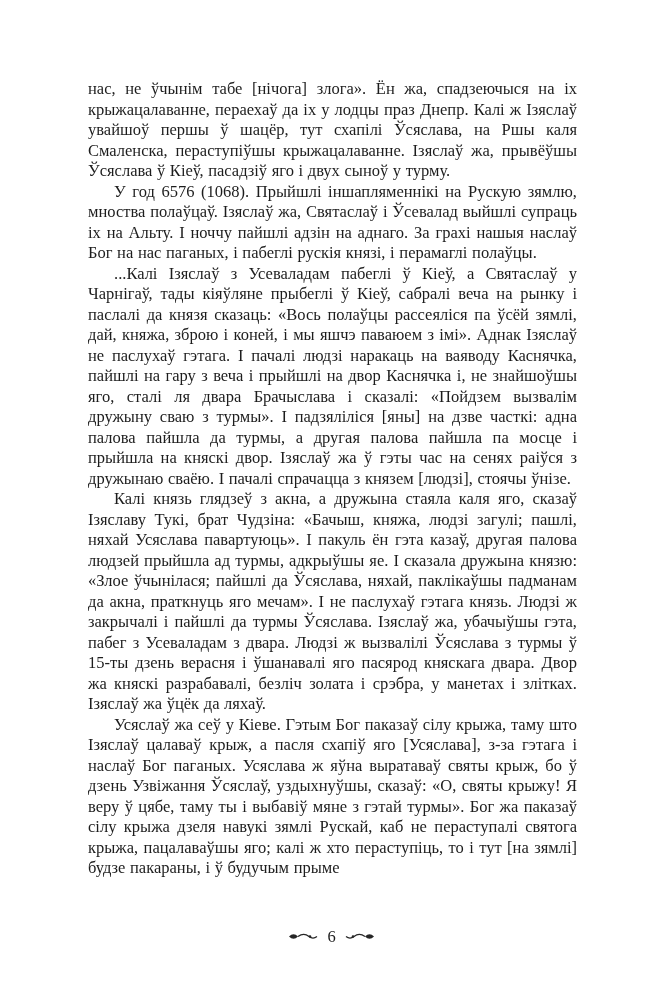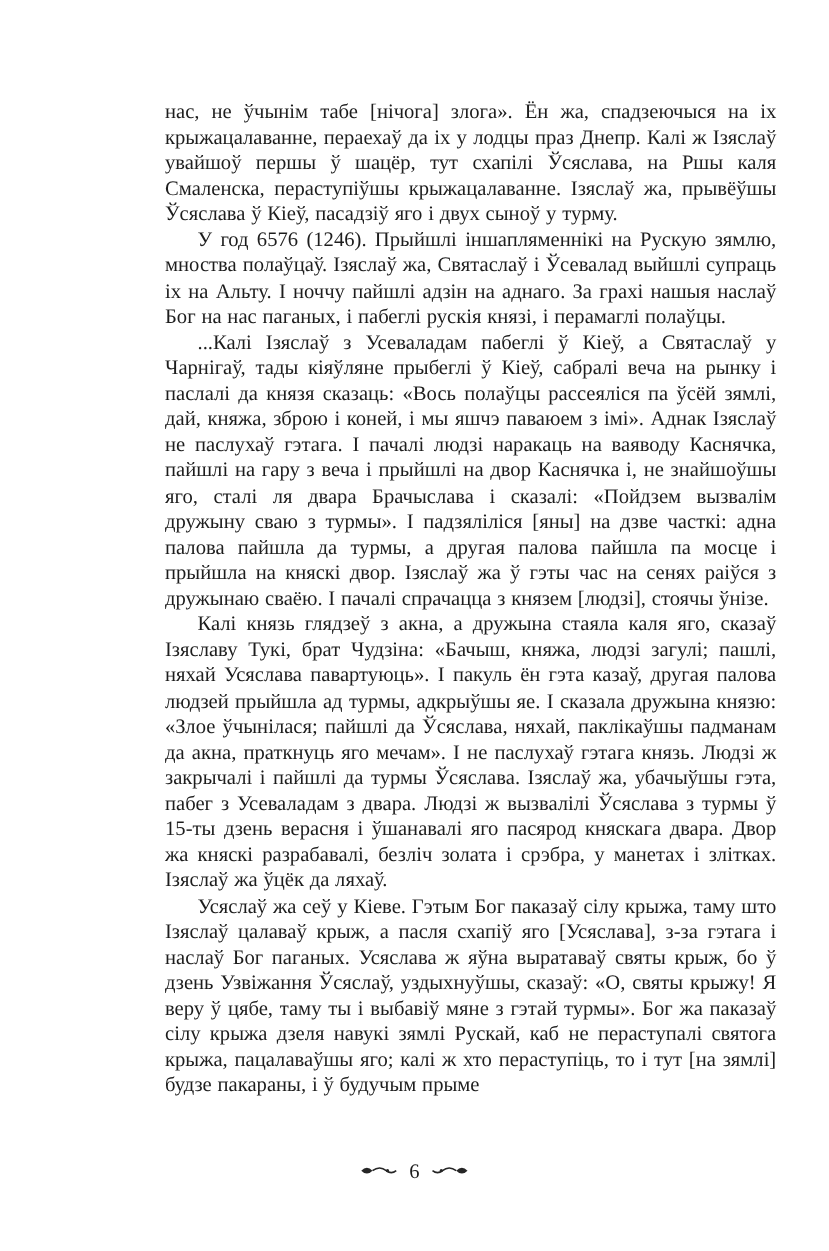--- a/index.html
+++ b/index.html
@@ -13,21 +13,20 @@
     font-family: "Liberation Serif", "DejaVu Serif", serif;
     color: #1d1d1d;
     overflow: hidden;
   }
 
   .text-block {
     position: absolute;
     top: 79px;
     left: 88px;
     width: 489px;
-    margin-left: 44px;
   }
 
   .text-block p {
     margin: 0;
     font-size: 16.5px;
     line-height: 20.5px;
     text-align: justify;
     text-indent: 26px;
     word-spacing: 0.5px;
   }
@@ -54,21 +53,21 @@
   .flourish { display: block; }
   .flourish.mirror { transform: scaleX(-1); }
 </style>
 </head>
 <body>
 
 <div class="page">
 
   <div class="text-block">
     <p class="no-indent">нас, не ўчынім табе [нічога] злога». Ён жа, спадзеючыся на іх крыжацалаванне, пераехаў да іх у лодцы праз Днепр. Калі ж Ізяслаў увайшоў першы ў шацёр, тут схапілі Ўсяслава, на Ршы каля Смаленска, пераступіўшы крыжацалаванне. Ізяслаў жа, прывёўшы Ўсяслава ў Кіеў, пасадзіў яго і двух сыноў у турму.</p>
-    <p>У год 6576 (1246). Прыйшлі іншапляменнікі на Рускую зямлю, мноства полаўцаў. Ізяслаў жа, Святаслаў і Ўсевалад выйшлі супраць іх на Альту. І ноччу пайшлі адзін на аднаго. За грахі нашыя наслаў Бог на нас паганых, і пабеглі рускія князі, і перамаглі полаўцы.</p>
+    <p>У год 6576 (1068). Прыйшлі іншапляменнікі на Рускую зямлю, мноства полаўцаў. Ізяслаў жа, Святаслаў і Ўсевалад выйшлі супраць іх на Альту. І ноччу пайшлі адзін на аднаго. За грахі нашыя наслаў Бог на нас паганых, і пабеглі рускія князі, і перамаглі полаўцы.</p>
     <p>...Калі Ізяслаў з Усеваладам пабеглі ў Кіеў, а Святаслаў у Чарнігаў, тады кіяўляне прыбеглі ў Кіеў, сабралі веча на рынку і паслалі да князя сказаць: «Вось полаўцы рассеяліся па ўсёй зямлі, дай, княжа, зброю і коней, і мы яшчэ паваюем з імі». Аднак Ізяслаў не паслухаў гэтага. І пачалі людзі наракаць на ваяводу Каснячка, пайшлі на гару з веча і прыйшлі на двор Каснячка і, не знайшоўшы яго, сталі ля двара Брачыслава і сказалі: «Пойдзем вызвалім дружыну сваю з турмы». І падзяліліся [яны] на дзве часткі: адна палова пайшла да турмы, а другая палова пайшла па мосце і прыйшла на княскі двор. Ізяслаў жа ў гэты час на сенях раіўся з дружынаю сваёю. І пачалі спрачацца з князем [людзі], стоячы ўнізе.</p>
     <p>Калі князь глядзеў з акна, а дружына стаяла каля яго, сказаў Ізяславу Тукі, брат Чудзіна: «Бачыш, княжа, людзі загулі; пашлі, няхай Усяслава павартуюць». І пакуль ён гэта казаў, другая палова людзей прыйшла ад турмы, адкрыўшы яе. І сказала дружына князю: «Злое ўчынілася; пайшлі да Ўсяслава, няхай, паклікаўшы падманам да акна, праткнуць яго мечам». І не паслухаў гэтага князь. Людзі ж закрычалі і пайшлі да турмы Ўсяслава. Ізяслаў жа, убачыўшы гэта, пабег з Усеваладам з двара. Людзі ж вызвалілі Ўсяслава з турмы ў 15-ты дзень верасня і ўшанавалі яго пасярод княскага двара. Двор жа княскі разрабавалі, безліч золата і срэбра, у манетах і злітках. Ізяслаў жа ўцёк да ляхаў.</p>
     <p>Усяслаў жа сеў у Кіеве. Гэтым Бог паказаў сілу крыжа, таму што Ізяслаў цалаваў крыж, а пасля схапіў яго [Усяслава], з-за гэтага і наслаў Бог паганых. Усяслава ж яўна выратаваў святы крыж, бо ў дзень Узвіжання Ўсяслаў, уздыхнуўшы, сказаў: «О, святы крыжу! Я веру ў цябе, таму ты і выбавіў мяне з гэтай турмы». Бог жа паказаў сілу крыжа дзеля навукі зямлі Рускай, каб не пераступалі святога крыжа, пацалаваўшы яго; калі ж хто пераступіць, то і тут [на зямлі] будзе пакараны, і ў будучым прыме</p>
   </div>
 
   <div class="footer">
     <span>
       <svg class="flourish" width="30" height="11" viewBox="0 0 30 11" xmlns="http://www.w3.org/2000/svg">
         <path d="M1 5.5 Q5.5 0.8 10 5.5 Q5.5 10.2 1 5.5 Z" fill="#262626"></path>
         <path d="M10 5.5 C14 2.5 18 3 21 5.5 C23.5 7.5 26.5 7.5 29 5.5" stroke="#262626" stroke-width="1.2" fill="none"></path>

